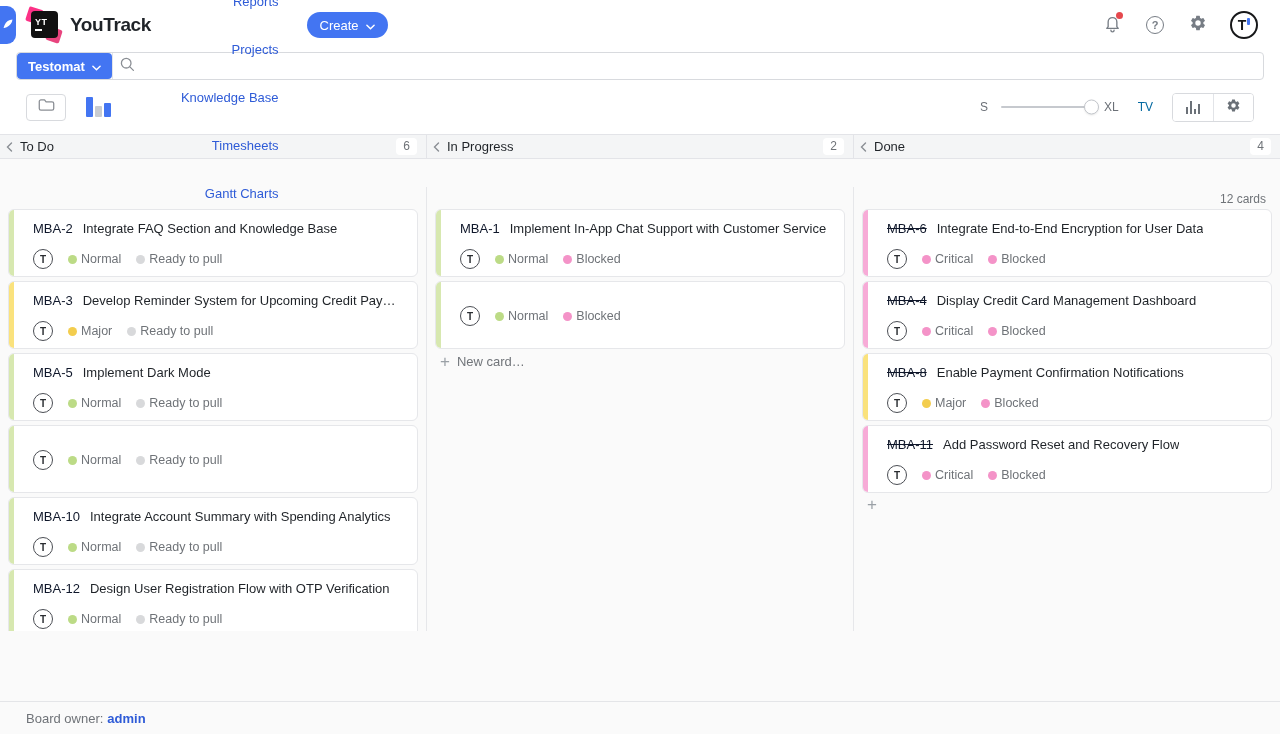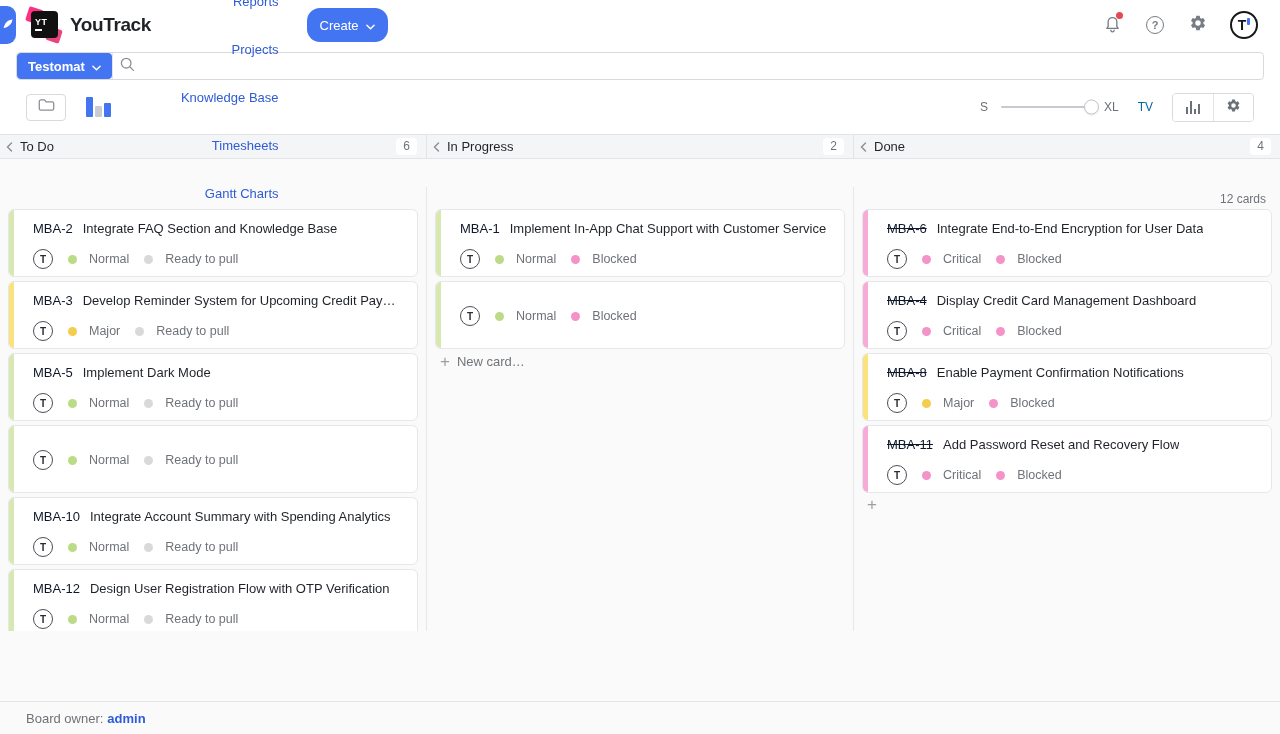--- a/index.html
+++ b/index.html
@@ -20,21 +20,21 @@
   .yt-logo .yt-box b { color:#fff; font-size:9px; letter-spacing:.5px; line-height:9px; }
   .yt-logo .yt-box i { display:block; width:7px; height:2px; background:#fff; margin-top:2px; }
   .app-title { font-size:19px; font-weight:700; letter-spacing:-.4px; margin:0 30px 0 10px; }
 
   .main-nav { display:flex; align-items:flex-end; gap:33px; font-size:13px;flex-direction:column; }
   .nav-item { display:flex; align-items:center; gap:7px; cursor:pointer; white-space:nowrap; }
   .nav-item.link .nav-label { color:#2e5bd7; }
   .nav-item.current .nav-label { color:#1f2328; }
   .nav-sep { width:1px; height:15px; background:#d5d7db; }
 
-  .create-btn { margin-left:28px; height:34px; background:#4375f2; color:#fff; border:none;
+  .create-btn { margin-left:28px; height:26px; background:#4375f2; color:#fff; border:none;
     border-radius:13px; font-size:13px; font-family:inherit; padding:0 13px; display:flex;
     align-items:center; gap:7px; cursor:pointer; }
 
   .nav-icons { margin-left:auto; display:flex; align-items:center; gap:21px; }
   .icon-btn { position:relative; width:22px; height:22px; display:flex; align-items:center;
     justify-content:center; cursor:pointer; }
   .bell-dot { position:absolute; top:-2px; right:0; width:7px; height:7px; border-radius:50%; background:#e5484d; }
   .help-circle { width:18px; height:18px; border-radius:50%; border:1.6px solid #777d85; color:#777d85;
     font-size:11px; font-weight:700; display:flex; align-items:center; justify-content:center; }
   .user-avatar { width:28px; height:28px; border-radius:50%; border:2.2px solid #17181a; background:#fff;
@@ -95,21 +95,21 @@
   .card { position:relative; height:68px; background:#fff; border:1px solid #e6e7ea; border-radius:6px;
     margin-bottom:4px; padding:11px 14px 0 24px; cursor:pointer; }
   .card-stripe { position:absolute; left:0; top:0; bottom:0; width:5px; border-radius:5px 0 0 5px; }
   .card-top { display:flex; align-items:baseline; gap:10px; white-space:nowrap; overflow:hidden; }
   .card-id { font-size:13px; color:#0f172a; flex:0 0 auto; }
   .card.done .card-id { text-decoration:line-through; }
   .card-title { font-size:13px; color:#1f2328; overflow:hidden; text-overflow:ellipsis; }
   .card-row2 { margin-top:13px; display:flex; align-items:center; gap:15px; }
   .card-avatar { width:20px; height:20px; border-radius:50%; border:1.6px solid #4b4e54; background:#fff;
     display:flex; align-items:center; justify-content:center; font-size:10px; font-weight:800; color:#2a2d31; flex:0 0 auto; }
-  .tag { display:flex; align-items:center; gap:12px;justify-content:space-between; }
+  .tag { display:flex; align-items:center; gap:4px;justify-content:space-between; }
   .tag .dot { width:9px; height:9px; border-radius:50%; }
   .tag .tag-label { font-size:12.5px; color:#6f7378; }
   .col-footer { margin-top:5px; display:flex; align-items:center; gap:7px; padding-left:5px; cursor:pointer; }
   .plus-glyph { font-size:17px; color:#9aa0a6; line-height:14px; font-weight:400; }
   .new-card-label { font-size:13px; color:#71757a; }
 
   
   .board-gap { height:70px; background:#fafafa; }
   .page-footer { height:34px; background:#fafafa; border-top:1px solid #e4e5e8; display:flex;
     align-items:center; padding:0 26px; font-size:13px; color:#6f7378; gap:4px; }

